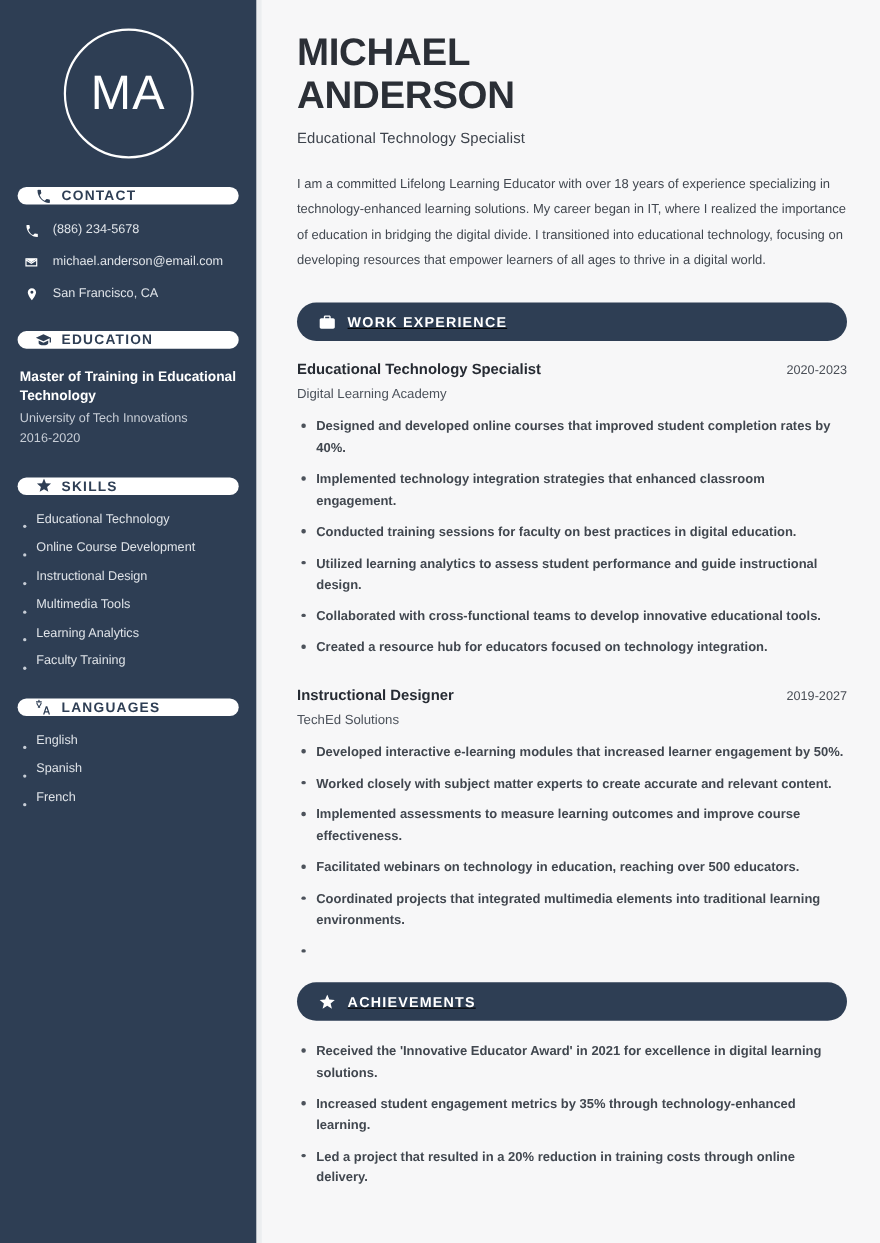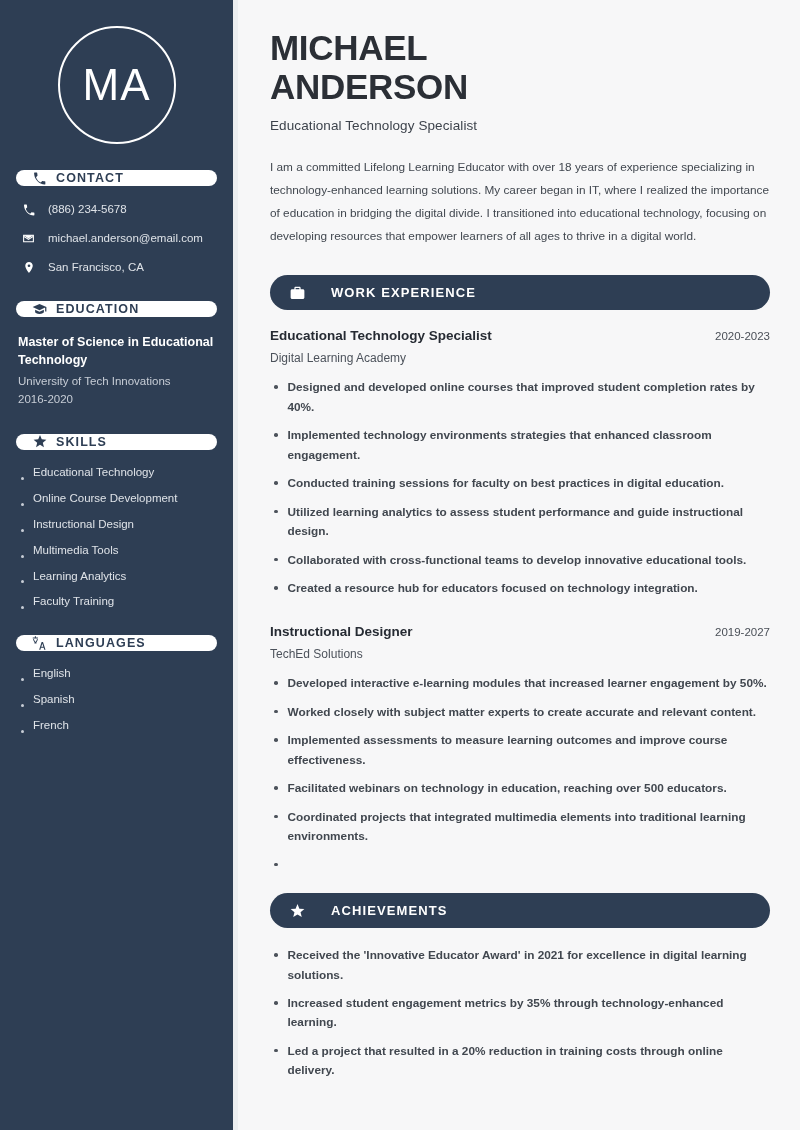--- a/index.html
+++ b/index.html
@@ -187,23 +187,24 @@
     max-width: 500px;
   }
 
   .sec-bar {
     background: #2e3e54;
     border-radius: 999px;
     height: 35px;
     display: flex;
     align-items: center;
     padding: 0 20px;
-    gap: 26px;
+    gap: 11px;
     margin-top: 27px;
     margin-bottom: 18px;
+    text-decoration: underline;
   }
   .sec-bar-icon {
     width: 15px;
     height: 15px;
     display: flex;
     align-items: center;
     justify-content: center;
     color: #ffffff;
     flex-shrink: 0;
   }
@@ -318,21 +319,21 @@
       <span class="pill-icon">
         <svg width="15" height="13" viewBox="0 0 24 20" fill="currentColor">
             <path d="M12 1L1 6l11 5 9-4.1V13h2V6L12 1z"></path>
             <path d="M5 10.2V14c0 1.7 3.1 3 7 3s7-1.3 7-3v-3.8l-7 3.2-7-3.2z"></path>
           </svg>
       </span>
       <span class="pill-label">EDUCATION</span>
     </div>
 
     <div class="edu-block">
-      <div class="edu-degree">Master of Science in Educational Technology</div>
+      <div class="edu-degree">Master of Training in Educational Technology</div>
       <div class="edu-school">University of Tech Innovations</div>
       <div class="edu-years">2016-2020</div>
     </div>
 
     <div class="pill">
       <span class="pill-icon">
         <svg width="14" height="13" viewBox="0 0 24 23" fill="currentColor">
             <path d="M12 0l3.1 7.6 8.2.6-6.3 5.3 2 8-7-4.4-7 4.4 2-8L.7 8.2l8.2-.6L12 0z"></path>
           </svg>
       </span>
@@ -423,21 +424,21 @@
         <span class="job-dates">2020-2023</span>
       </div>
       <div class="job-company">Digital Learning Academy</div>
       <div class="bullets">
         <div class="bullet">
           <span class="bullet-dot"></span>
           <span class="bullet-text">Designed and developed online courses that improved student completion rates by 40%.</span>
         </div>
         <div class="bullet">
           <span class="bullet-dot"></span>
-          <span class="bullet-text">Implemented technology environments strategies that enhanced classroom engagement.</span>
+          <span class="bullet-text">Implemented technology integration strategies that enhanced classroom engagement.</span>
         </div>
         <div class="bullet">
           <span class="bullet-dot"></span>
           <span class="bullet-text">Conducted training sessions for faculty on best practices in digital education.</span>
         </div>
         <div class="bullet">
           <span class="bullet-dot"></span>
           <span class="bullet-text">Utilized learning analytics to assess student performance and guide instructional design.</span>
         </div>
         <div class="bullet">

